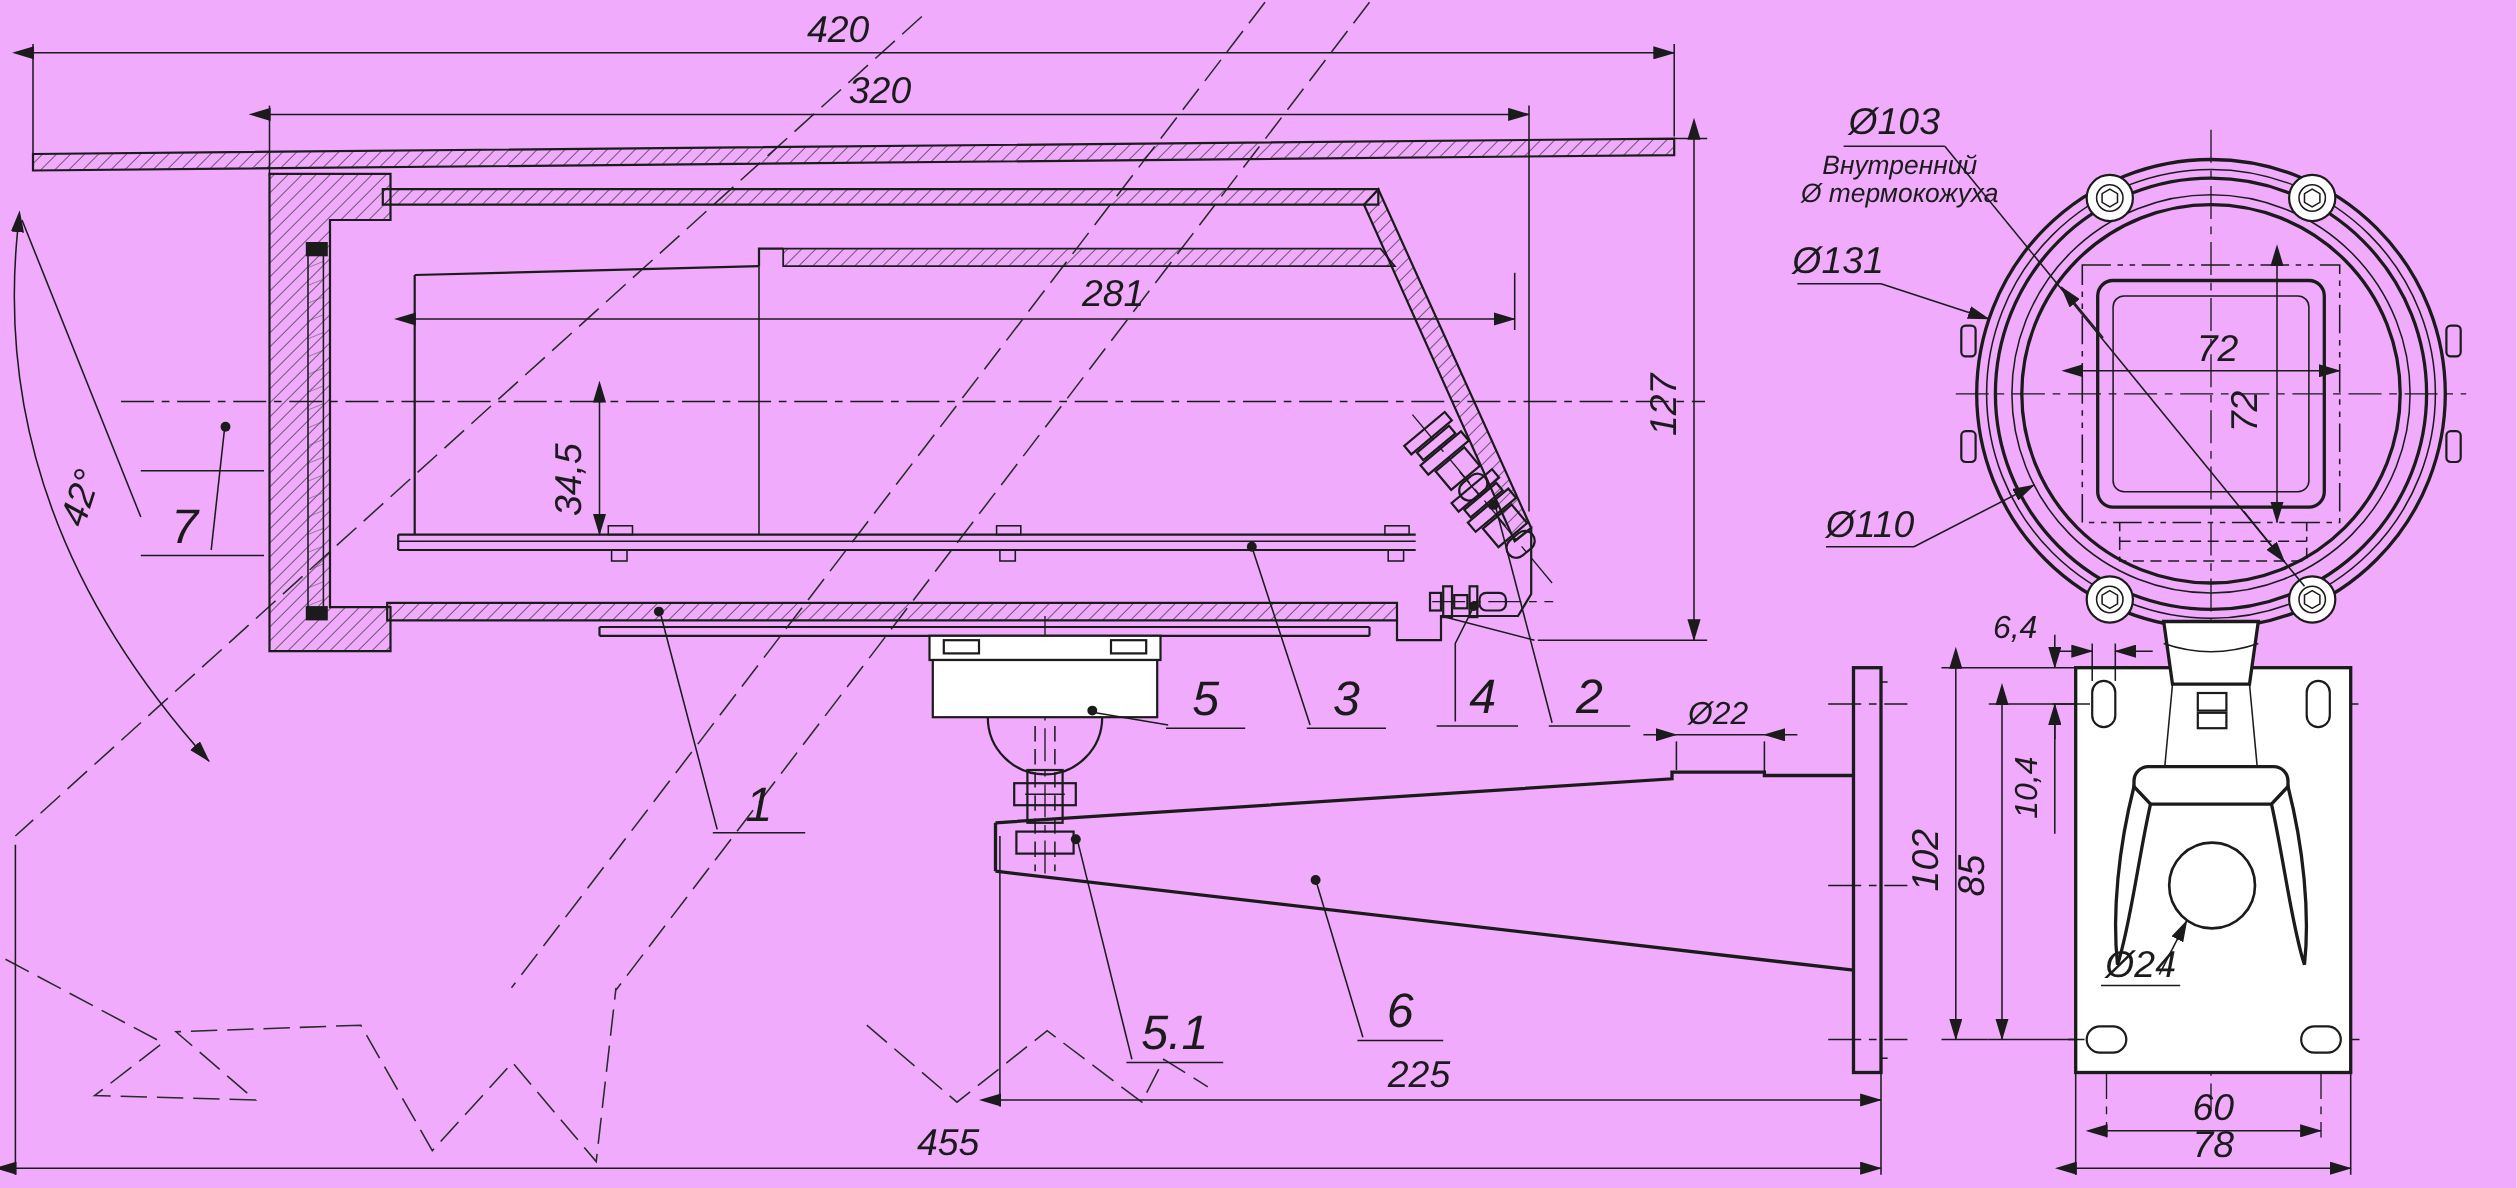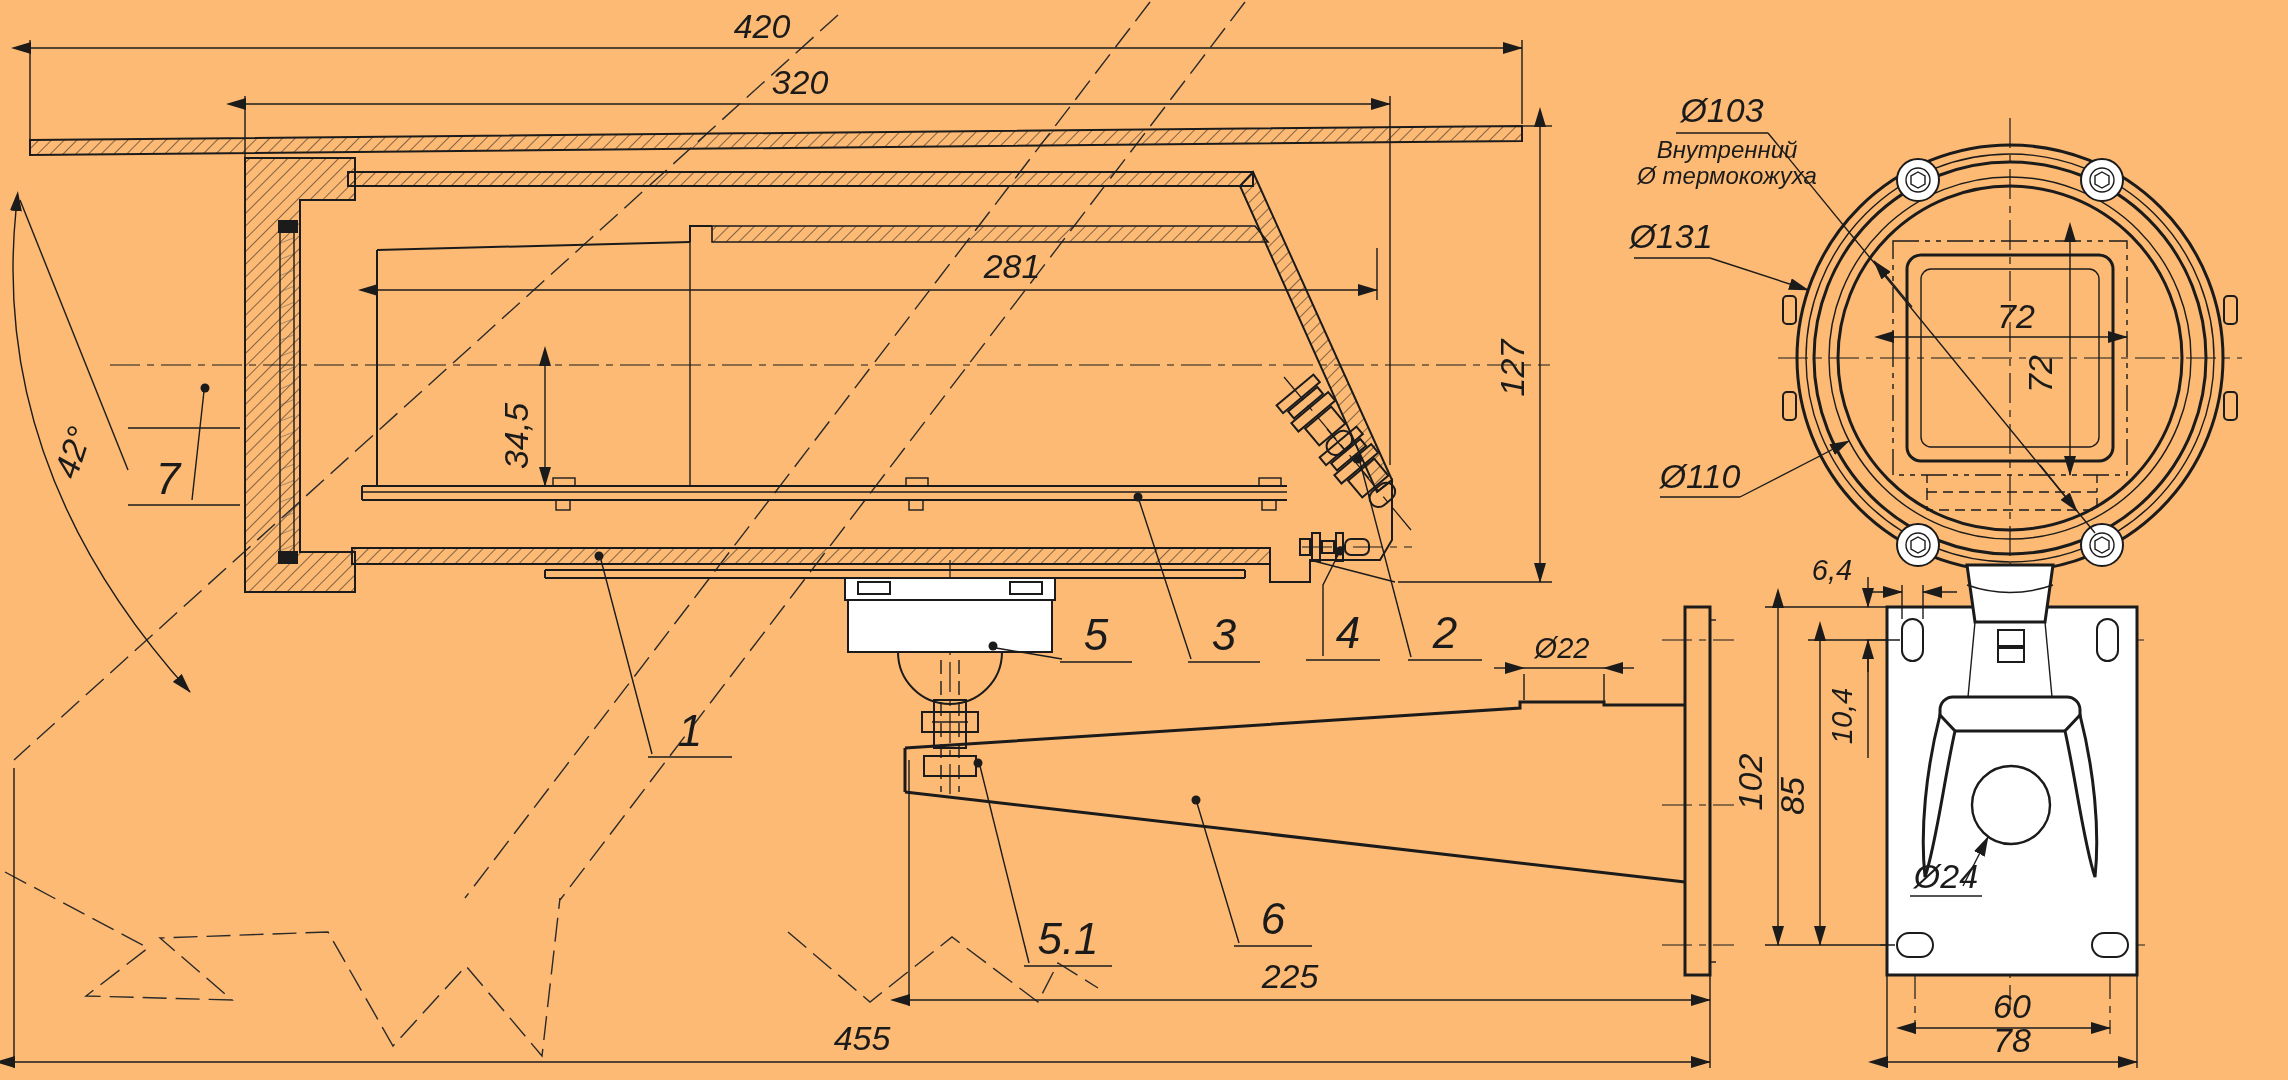--- a/index.html
+++ b/index.html
@@ -1,16 +1,16 @@
 <!DOCTYPE html>
 <html><head>
 <meta charset="utf-8">
 <style>
   html,body{margin:0;padding:0;background:#fff;}
-  .sheet{position:relative;width:2288px;height:1080px;background:#fdba74;overflow:hidden;}
+  .sheet{position:relative;width:2288px;height:1080px;background:#f0abfc;overflow:hidden;}
   svg{display:block;}
   text{font-family:"Liberation Sans","DejaVu Sans",sans-serif;font-style:italic;fill:#1b1b1b;}
   .dim{font-size:34px;}
   .dimS{font-size:29px;}
   .lbl{font-size:44px;}
   .note{font-size:24px;}
   .bold{stroke:#1b1b1b;stroke-width:3;fill:none;}
   .med{stroke:#1b1b1b;stroke-width:2;fill:none;}
   .thin{stroke:#1b1b1b;stroke-width:1.4;fill:none;}
   .cl{stroke:#1b1b1b;stroke-width:1.2;fill:none;stroke-dasharray:30 7 7 7;}

